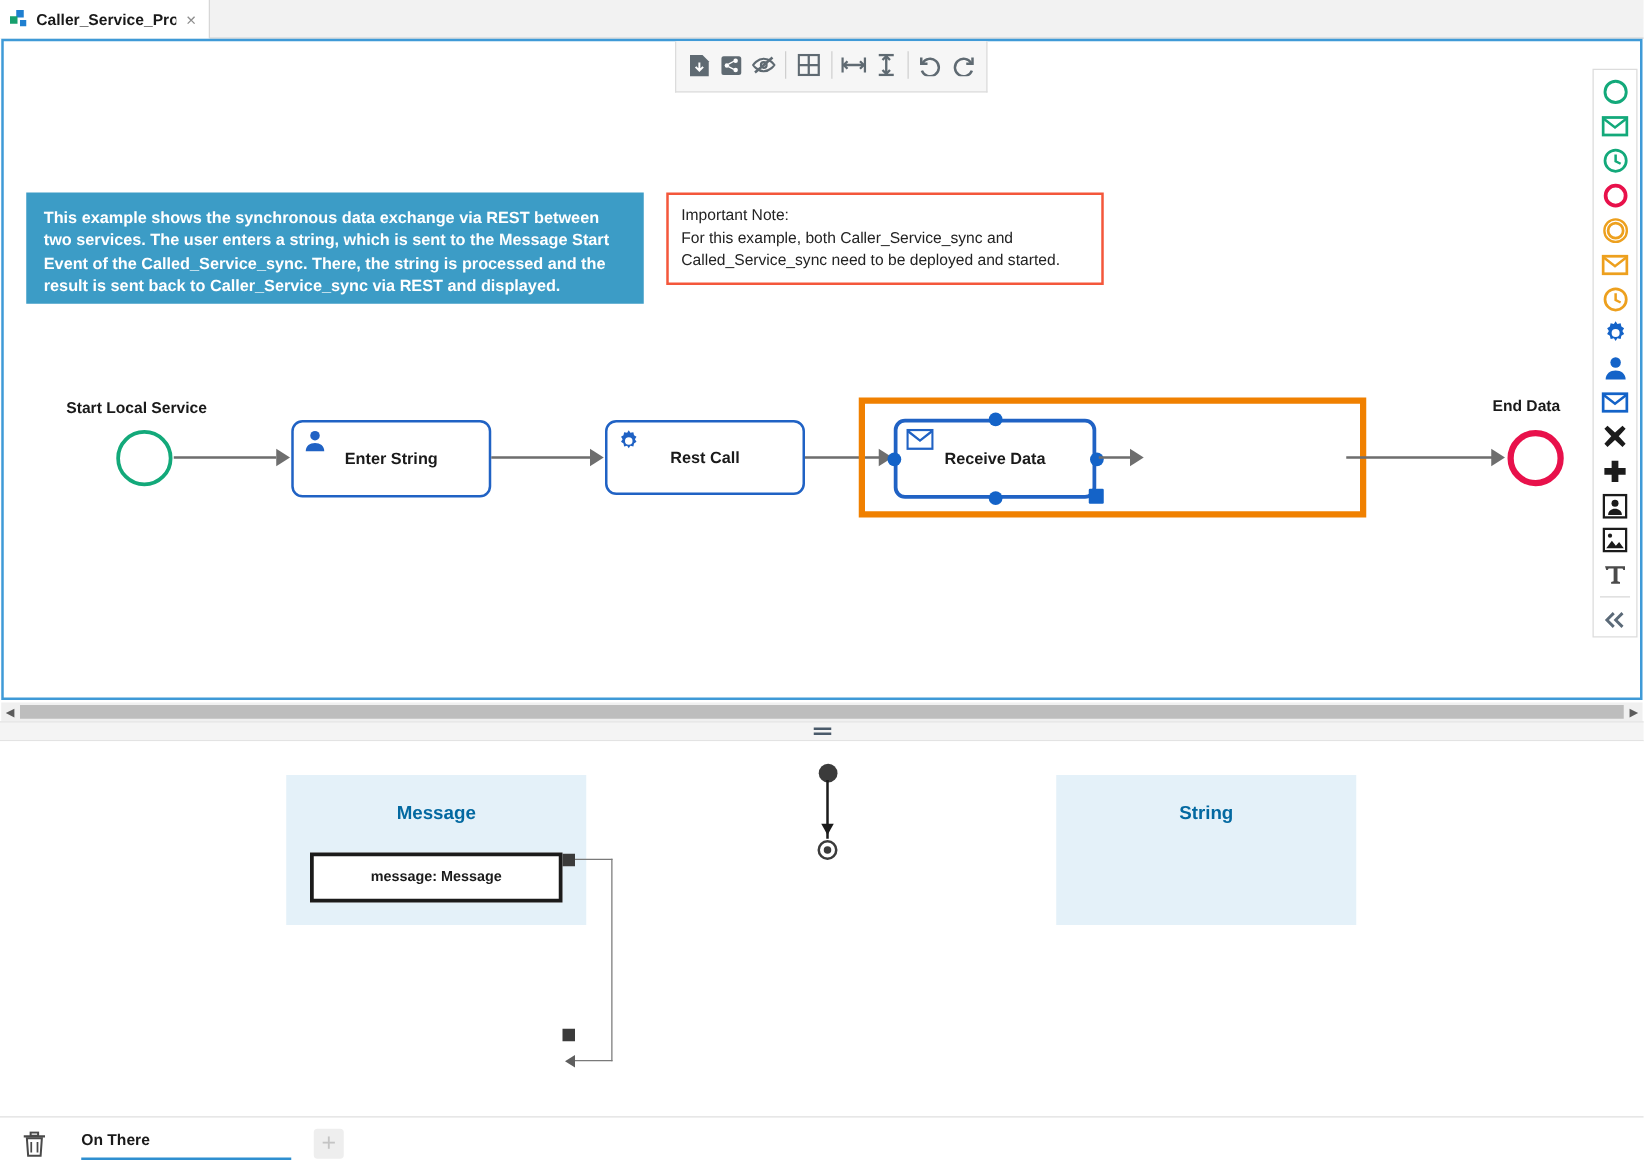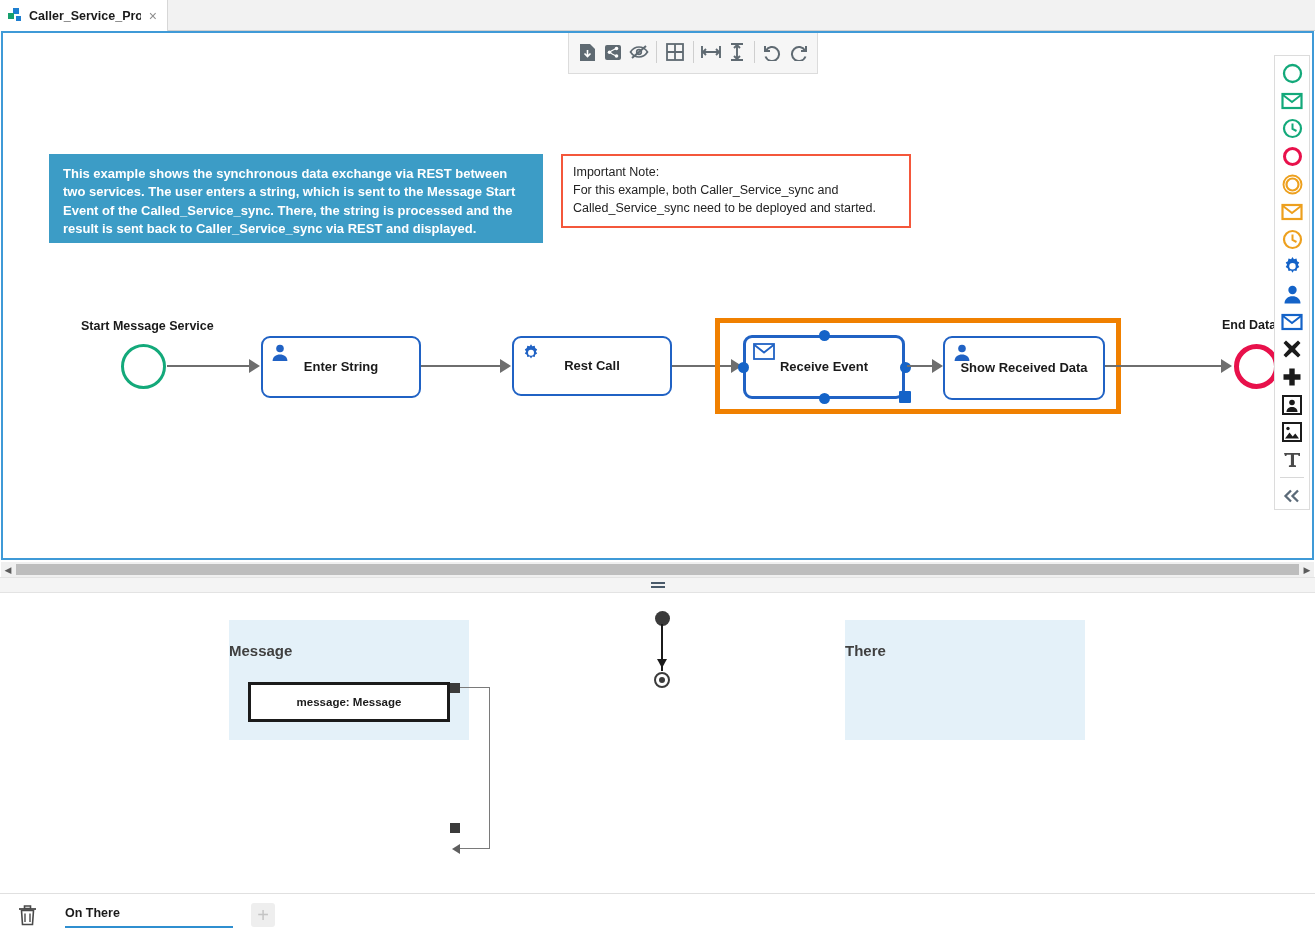--- a/index.html
+++ b/index.html
@@ -33,21 +33,21 @@
   .tab-close {
     margin-left: auto; font-size: 14px; color: #8d8d8d; line-height: 1;
     cursor: pointer; padding: 0 2px;
   }
 
   
   .editor {
     position: absolute; left: 1px; top: 31px; width: 1313px; height: 529px;
     background: #fff; border: 2px solid #3f9ad7;
   }
-  .canvas { position: absolute; inset: 0; overflow: hidden; margin-left: 28px; }
+  .canvas { position: absolute; inset: 0; overflow: hidden; }
 
   
   .toolbar {
     position: absolute; left: 537px; top: -2px; width: 250px; height: 43px;
     background: #f6f6f6; border: 1px solid #dcdcdc; border-top: none;
     display: flex; align-items: center; gap: 2px; padding: 0 7px;
   }
   .tb { width: 26px; height: 26px; display: flex; align-items: center; justify-content: center;
         cursor: pointer; color: #5f6a72; }
   .tb svg { display: block; }
@@ -145,22 +145,22 @@
   }
   .splitter .grip { width: 14px; height: 6px; position: relative; }
   .splitter .grip i { position: absolute; left: 0; width: 14px; height: 2px; background: #4a5a6a; }
 
   
   .lower { position: absolute; left: 0; top: 593px; width: 1315px; height: 343px; background: #fff; }
   .swim {
     position: absolute; background: #e4f1f9;
   }
   .swim-title {
-    position: absolute; left: 0; right: 0; top: 22px; 
-    font-size: 15px; font-weight: bold; color: #404040;
+    position: absolute; left: 0; right: 0; top: 22px; text-align: center;
+    font-size: 15px; font-weight: bold; color: #0369a1;
   }
   .swim-title .caret { display: inline-block; margin-left: 8px; font-size: 12px; vertical-align: 2px; }
   .datanode {
     position: absolute; background: #fff; border: 3px solid #1b1b1b;
     display: flex; align-items: center; justify-content: center;
   }
   .datanode span { font-size: 11.5px; font-weight: bold; color: #1b1b1b; }
   .port { position: absolute; width: 10px; height: 10px; background: #3b3b3b; }
 
   .actstart { position: absolute; width: 15px; height: 15px; border-radius: 50%; background: #3b3b3b; }
@@ -273,21 +273,21 @@
               <path d="M16 6.5a7 7 0 1 0 0.5 6" fill="none" stroke="#5f6a72" stroke-width="2"></path>
               <path d="M17 2v5h-5" fill="none" stroke="#5f6a72" stroke-width="2"></path>
             </svg>
         </div>
       </div>
 
       <div class="note-blue">This example shows the synchronous data exchange via REST between two services. The user enters a string, which is sent to the Message Start Event of the Called_Service_sync. There, the string is processed and the result is sent back to Caller_Service_sync via REST and displayed.</div>
       <div class="note-red">Important Note:
 For this example, both Caller_Service_sync and Called_Service_sync need to be deployed and started.</div>
 
-      <div class="bpmn-label" style="left:50px; top:286px;">Start Message Service</div>
+      <div class="bpmn-label" style="left:50px; top:286px;">Start Local Service</div>
       <div class="bpmn-label" style="left:1191px; top:285px;">End Data</div>
 
       <div class="event ev-start"></div>
 
       <div class="conn" style="left:136px; top:332px; width:82px;"></div>
       <div class="arrowhead" style="left:218px; top:326px;"></div>
 
       <div class="task t-enter">
         <span class="task-icon">
           <svg width="20" height="20" viewBox="0 0 20 20">
@@ -316,41 +316,32 @@
 
       <div class="sel-frame"></div>
 
       <div class="task t-recv">
         <span class="task-icon">
           <svg width="22" height="17" viewBox="0 0 22 17">
               <rect x="1" y="1" width="20" height="15" fill="#fff" stroke="#2062c4" stroke-width="1.8"></rect>
               <path d="M1.5 2l9.5 7.5L20.5 2" fill="none" stroke="#2062c4" stroke-width="1.8"></path>
             </svg>
         </span>
-        <span class="task-text">Receive Event</span>
+        <span class="task-text">Receive Data</span>
       </div>
 
       <div class="handle" style="left:788px; top:297px; width:11px; height:11px;"></div>
       <div class="handle" style="left:788px; top:360px; width:11px; height:11px;"></div>
       <div class="handle" style="left:707px; top:329px; width:11px; height:11px;"></div>
       <div class="handle" style="left:869px; top:329px; width:11px; height:11px;"></div>
       <div class="handle sq" style="left:868px; top:358px; width:12px; height:12px;"></div>
 
       <div class="conn" style="left:876px; top:332px; width:26px;"></div>
       <div class="arrowhead" style="left:901px; top:326px;"></div>
 
-      <div class="task t-show">
-        <span class="task-icon">
-          <svg width="20" height="20" viewBox="0 0 20 20">
-              <circle cx="10" cy="5.5" r="3.8" fill="#2062c4"></circle>
-              <path d="M2.6 18c0-4.3 3.3-6.6 7.4-6.6s7.4 2.3 7.4 6.6z" fill="#2062c4"></path>
-            </svg>
-        </span>
-        <span class="task-text">Show Received Data</span>
-      </div>
 
       <div class="conn" style="left:1074px; top:332px; width:117px;"></div>
       <div class="arrowhead" style="left:1190px; top:326px;"></div>
 
       <div class="event ev-end"></div>
 
       <div class="palette">
         <div class="pal-item">
           <svg width="21" height="21" viewBox="0 0 21 21">
               <circle cx="10.5" cy="10.5" r="8.5" fill="#fff" stroke="#13a97a" stroke-width="2.3"></circle>
@@ -479,21 +470,21 @@
     <div class="elbow" style="left:460px; top:94px; width:30px; height:162px;"></div>
     <div class="left-arrow" style="left:452px; top:251px;"></div>
 
     <div class="actstart" style="left:655px; top:18px;"></div>
     <div class="vline" style="left:661px; top:31px; height:47px;"></div>
     <div class="down-arrow" style="left:657px; top:66px;"></div>
     <div class="actend" style="left:654px; top:79px;"></div>
 
     <div class="swim" style="left:845px; top:27px; width:240px; height:120px;">
       <div class="swim-title">
-        <span>There</span>
+        <span>String</span>
       </div>
     </div>
 
     <div class="zoombar" style="left:1010px; top:303px;">
       <span class="zb-minus">
         <svg width="18" height="4" viewBox="0 0 18 4">
             <rect width="18" height="3" y="0.5" rx="1.5" fill="#5b6a78"></rect>
           </svg>
       </span>
       <span class="zslider">

